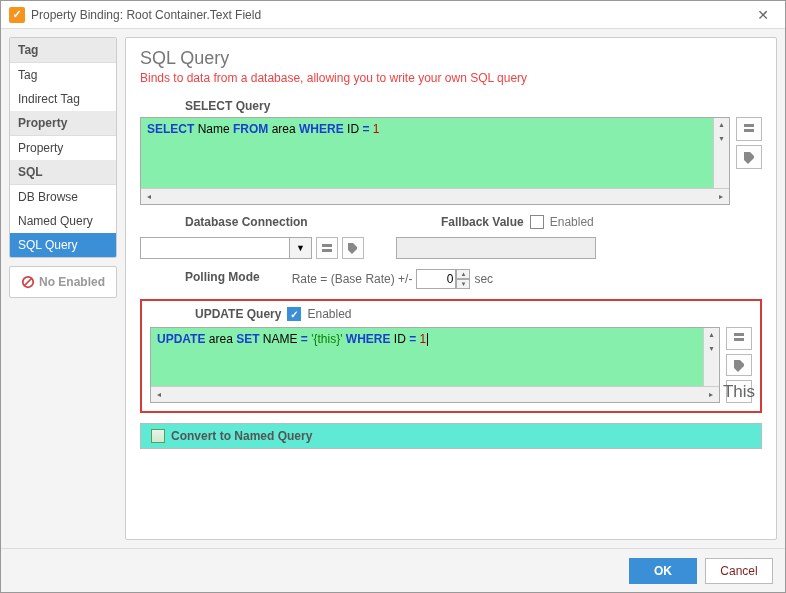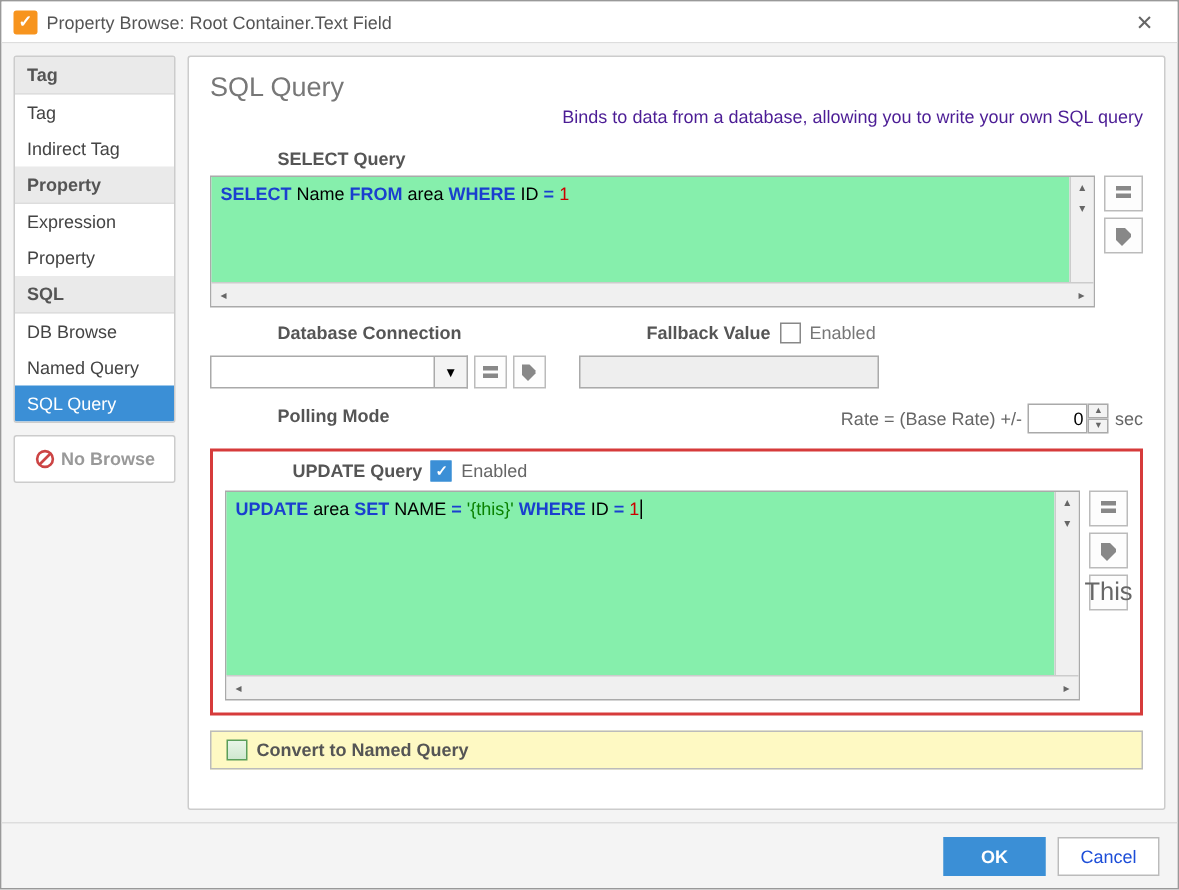--- a/index.html
+++ b/index.html
@@ -11,89 +11,88 @@
 .body { flex: 1; display: flex; background: #f4f4f4; padding: 8px; gap: 8px; }
 .sidebar { width: 108px; display: flex; flex-direction: column; gap: 8px; }
 .navbox { background: #fff; border: 1px solid #ccc; border-radius: 2px; overflow: hidden; }
 .navbox .hdr { background: #eaeaea; font-weight: bold; color: #555; padding: 5px 8px; border-bottom: 1px solid #ddd; }
 .navbox .item { padding: 5px 8px; color: #444; cursor: pointer; }
 .navbox .item.sel { background: #3b8fd6; color: #fff; }
 .nobind { background: #fff; border: 1px solid #ccc; border-radius: 2px; padding: 8px 6px; display: flex; align-items: center; justify-content: center; gap: 4px; color: #999; font-weight: bold; }
 .nobind svg { width: 14px; height: 14px; }
 .main { flex: 1; background: #fff; border: 1px solid #ccc; border-radius: 2px; padding: 10px 14px; position: relative; display: flex; flex-direction: column; }
 h1 { font-size: 18px; font-weight: normal; color: #777; margin-bottom: 2px; }
-.sub { color: #4c1d95; margin-bottom: 14px; text-align: right; }
+.sub { color: #ef4444; margin-bottom: 14px; }
 .lbl { font-weight: bold; color: #555; margin-bottom: 4px; display: flex; align-items: center; gap: 6px; margin-left: 45px; }
 .editor-row { display: flex; gap: 6px; }
 .editor-wrap { flex: 1; border: 1px solid #aaa; display: flex; flex-direction: column; }
 .editor { flex: 1; background: #86efac; padding: 4px 6px; font-family: Consolas, monospace; font-size: 12px; overflow: hidden; position: relative; }
 .editor .kw { color: #1a3fcf; font-weight: bold; }
 .editor .num { color: #c00; }
 .editor .str { color: #098200; }
 .vscroll { width: 16px; background: #f0f0f0; border-left: 1px solid #ccc; position: relative; }
 .vscroll .up, .vscroll .dn { height: 14px; text-align: center; font-size: 8px; line-height: 14px; color: #666; }
 .hscroll { height: 16px; background: #f0f0f0; border-top: 1px solid #ccc; display: flex; }
 .hscroll .l, .hscroll .r { width: 16px; text-align: center; font-size: 8px; line-height: 16px; color: #666; }
 .hscroll .track { flex: 1; }
 .side-btns { width: 26px; display: flex; flex-direction: column; gap: 4px; }
 .sq { width: 26px; height: 24px; border: 1px solid #bbb; background: #fdfdfd; display: flex; align-items: center; justify-content: center; color: #666; cursor: pointer; }
 .sq.txt { font-size: 17px; height: 24px; }
-.row { display: flex; align-items: center; gap: 22px; margin-top: 10px; justify-content: space-between; }
+.row { display: flex; align-items: center; gap: 32px; margin-top: 10px; }
 .col { display: flex; flex-direction: column; gap: 4px; }
 .combo { display: flex; }
 .combo input { width: 150px; height: 22px; border: 1px solid #aaa; padding: 0 4px; }
 .combo .arrow { width: 22px; height: 22px; border: 1px solid #aaa; border-left: none; background: #f3f3f3; text-align: center; line-height: 20px; font-size: 9px; cursor: pointer; }
 .fallback input { width: 200px; height: 22px; border: 1px solid #aaa; background: #eee; }
 .chk { width: 14px; height: 14px; border: 1px solid #888; display: inline-flex; align-items: center; justify-content: center; background: #fff; font-size: 10px; }
 .chk.on { background: #3b8fd6; border-color: #3b8fd6; color: #fff; }
 .radio-row { display: flex; align-items: center; gap: 4px; }
 .radio { width: 13px; height: 13px; border: 1px solid #888; border-radius: 50%; display: inline-flex; align-items: center; justify-content: center; }
 .radio.on::after { content: ""; width: 7px; height: 7px; background: #3b8fd6; border-radius: 50%; }
 .spin { display: flex; align-items: center; }
 .spin input { width: 40px; height: 20px; border: 1px solid #aaa; text-align: right; padding-right: 2px; }
 .spin .btns { display: flex; flex-direction: column; }
 .spin .btns div { width: 14px; height: 10px; border: 1px solid #aaa; font-size: 7px; text-align: center; line-height: 8px; background: #f3f3f3; cursor: pointer; }
 .redbox { border: 2px solid #d63b3b; padding: 6px 8px 8px; margin-top: 10px; }
-.convert { margin-top: 10px; border: 1px solid #bbb; background: #fef9c3; padding: 5px 10px; display: inline-flex; align-items: center; gap: 6px; cursor: pointer; color: #555; font-weight: bold; }
+.convert { margin-top: 10px; border: 1px solid #bbb; background: #5eead4; padding: 5px 10px; display: inline-flex; align-items: center; gap: 6px; cursor: pointer; color: #555; font-weight: bold; }
 .convert .ic { width: 14px; height: 14px; border: 1px solid #5a9e5a; background: linear-gradient(#e8f5e8,#cfe8cf); }
 .footer { height: 44px; border-top: 1px solid #ddd; display: flex; align-items: center; justify-content: flex-end; gap: 8px; padding: 0 12px; background: #f4f4f4; }
-.btn { min-width: 68px; height: 26px; border: 1px solid #bbb; background: #fff; cursor: pointer; color: #1d4ed8; }
+.btn { min-width: 68px; height: 26px; border: 1px solid #bbb; background: #fff; cursor: pointer; color: #7f1d1d; }
 .btn.primary { background: #3b8fd6; border-color: #3b8fd6; color: #fff; font-weight: bold; }
 .cursor-bar { display: inline-block; width: 1px; height: 13px; background: #000; vertical-align: middle; margin-left: 1px; }
 </style>
 </head>
 <body>
 
 <div class="titlebar">
   <span class="icon">✓</span>
-  <span class="title">Property Browse: Root Container.Text Field</span>
+  <span class="title">Property Binding: Root Container.Text Field</span>
   <span class="close">✕</span>
 </div>
 
 <div class="body">
 
   <div class="sidebar">
     <div class="navbox">
       <div class="hdr">Tag</div>
       <div class="item">Tag</div>
       <div class="item">Indirect Tag</div>
       <div class="hdr">Property</div>
-      <div class="item">Expression</div>
       <div class="item">Property</div>
       <div class="hdr">SQL</div>
       <div class="item">DB Browse</div>
       <div class="item">Named Query</div>
       <div class="item sel">SQL Query</div>
     </div>
     <div class="nobind">
       <svg viewBox="0 0 16 16">
           <circle cx="8" cy="8" r="6" fill="none" stroke="#c44" stroke-width="2"></circle>
           <line x1="4" y1="12" x2="12" y2="4" stroke="#c44" stroke-width="2"></line>
         </svg>
-      <span>No Browse</span>
+      <span>No Enabled</span>
     </div>
   </div>
 
   <div class="main">
     <h1>SQL Query</h1>
     <div class="sub">Binds to data from a database, allowing you to write your own SQL query</div>
 
     <div class="lbl">SELECT Query</div>
     <div class="editor-row" style="height:88px">
       <div class="editor-wrap">
@@ -177,21 +176,21 @@
         </div>
       </div>
     </div>
 
     <div class="redbox">
       <div class="lbl" style="margin-bottom:6px">
         <span>UPDATE Query</span>
         <span class="chk on">✓</span>
         <span style="font-weight:normal;color:#666">Enabled</span>
       </div>
-      <div class="editor-row" style="height:140px">
+      <div class="editor-row" style="height:76px">
         <div class="editor-wrap">
           <div style="flex:1; display:flex;">
             <div class="editor">
               <span class="kw">UPDATE</span><span> area </span><span class="kw">SET</span><span> NAME </span><span class="kw">=</span><span> </span><span class="str">'{this}'</span><span> </span><span class="kw">WHERE</span><span> ID </span><span class="kw">=</span><span> </span><span class="num">1</span><span class="cursor-bar"></span>
             </div>
             <div class="vscroll">
                 <div class="up">▴</div>
                 <div style="flex:1"></div>
                 <div class="dn">▾</div>
               </div>

